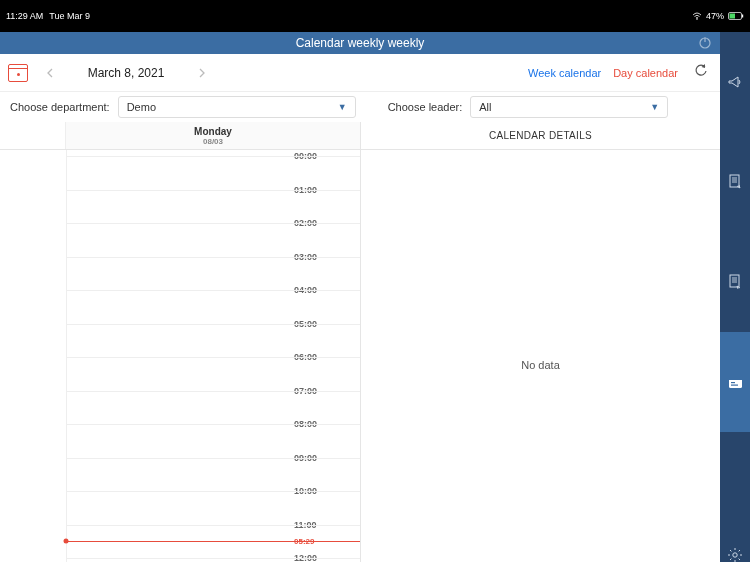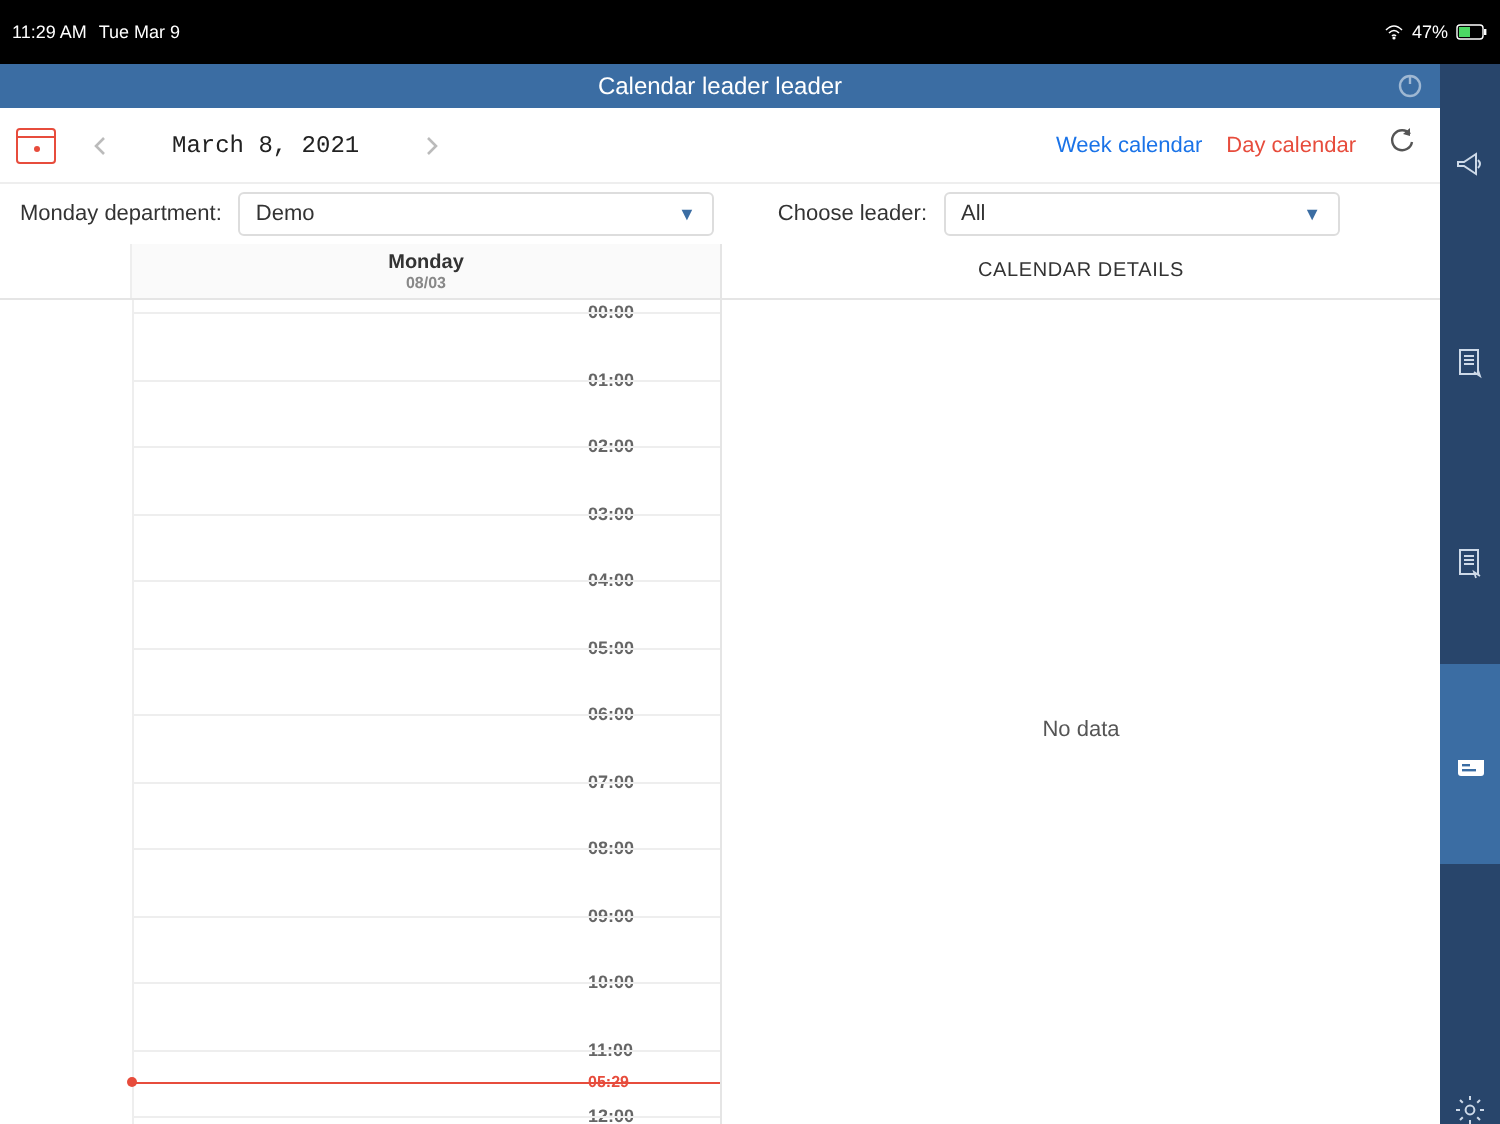--- a/index.html
+++ b/index.html
@@ -10,21 +10,21 @@
   .app { height: 548px; display: flex; }
   .main { flex: 1; display: flex; flex-direction: column; background: #fff; }
   .header { height: 22px; background: #3b6da3; color: #fff; display: flex; align-items: center; position: relative; }
   .header-title { flex: 1; text-align: center; font-size: 12px; }
   .power-btn { position: absolute; right: 6px; width: 18px; height: 18px; display: flex; align-items: center; justify-content: center; color: #9fb8d3; }
   .toolbar { height: 38px; display: flex; align-items: center; padding: 0 8px; border-bottom: 1px solid #eee; }
   .cal-icon { width: 20px; height: 18px; border: 1.2px solid #e74c3c; border-radius: 2px; position: relative; margin-right: 12px; }
   .cal-icon::before { content:""; position:absolute; top:3px; left:0; right:0; height:1px; background:#e74c3c; }
   .cal-icon::after { content:""; position:absolute; top:8px; left:8px; width:3px; height:3px; background:#e74c3c; border-radius:50%; }
   .chev { width: 20px; height: 20px; color: #bbb; display:flex; align-items:center; justify-content:center; cursor:pointer; }
-  .date-label { font-size: 12px; color: #222; margin: 0 26px; font-weight: 400; min-width: 80px; text-align: center; font-family: Liberation Mono, monospace;}
+  .date-label { font-size: 12px; color: #222; margin: 0 26px; font-weight: 400; min-width: 80px; text-align: center;}
   .spacer { flex: 1; }
   .link { font-size: 11px; margin-right: 12px; cursor: pointer; }
   .link-blue { color: #1a73e8; margin-left: 30px; }
   .link-red { color: #e74c3c; }
   .refresh { width: 18px; height: 18px; margin-left: 4px; color: #666; }
   .filters { height: 30px; display: flex; align-items: center; padding: 0 8px; gap: 8px; font-size: 11px; color: #333; }
   .filters label { margin-left: 2px; }
   .select { display: flex; align-items: center; border: 1px solid #ddd; border-radius: 3px; height: 22px; padding: 0 8px; min-width: 170px; justify-content: space-between; color: #333; background:#fff; }
   .select .arrow { color: #3b6da3; font-size: 9px; }
   .body { flex: 1; display: flex; overflow: hidden; }
@@ -71,21 +71,21 @@
           <rect x="1.5" y="1.5" width="5.5" height="5" fill="#4cd964"></rect>
           <rect x="14" y="2.5" width="1.2" height="3" fill="#fff"></rect>
         </svg>
     </span>
   </div>
 </div>
 
 <div class="app">
   <div class="main">
     <div class="header">
-      <div class="header-title">Calendar leader leader</div>
+      <div class="header-title">Calendar weekly weekly</div>
       <div class="power-btn">
         <svg width="14" height="14" viewBox="0 0 14 14">
             <circle cx="7" cy="7" r="5" stroke="currentColor" stroke-width="1.2" fill="none"></circle>
             <line x1="7" y1="1.5" x2="7" y2="6" stroke="currentColor" stroke-width="1.2"></line>
           </svg>
       </div>
     </div>
 
     <div class="toolbar">
       <div class="cal-icon"></div>
@@ -105,21 +105,21 @@
       <span class="link link-red">Day calendar</span>
       <div class="refresh">
         <svg width="14" height="14" viewBox="0 0 14 14">
             <path d="M11 3 A5 5 0 1 0 12 7" stroke="#555" stroke-width="1.2" fill="none"></path>
             <path d="M11 0 L11 4 L7.5 3" fill="#555"></path>
           </svg>
       </div>
     </div>
 
     <div class="filters">
-      <label>Monday department:</label>
+      <label>Choose department:</label>
       <div class="select" style="width:238px">
         <span>Demo</span>
         <span class="arrow">▼</span>
       </div>
       <div style="width:14px"></div>
       <label>Choose leader:</label>
       <div class="select" style="width:198px">
         <span>All</span>
         <span class="arrow">▼</span>
       </div>

